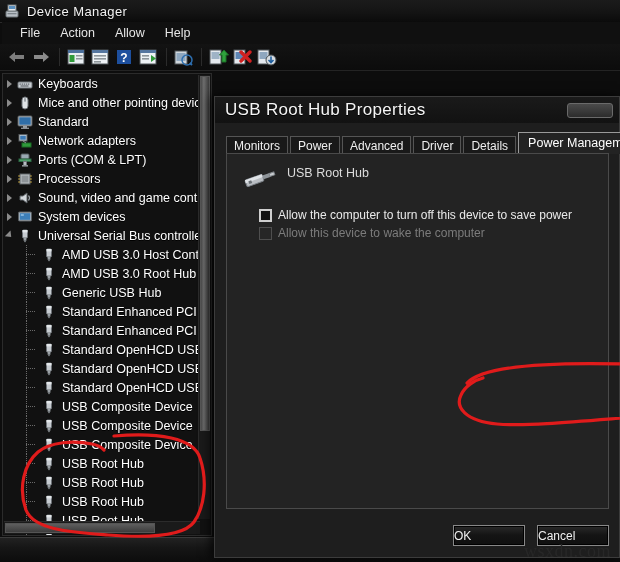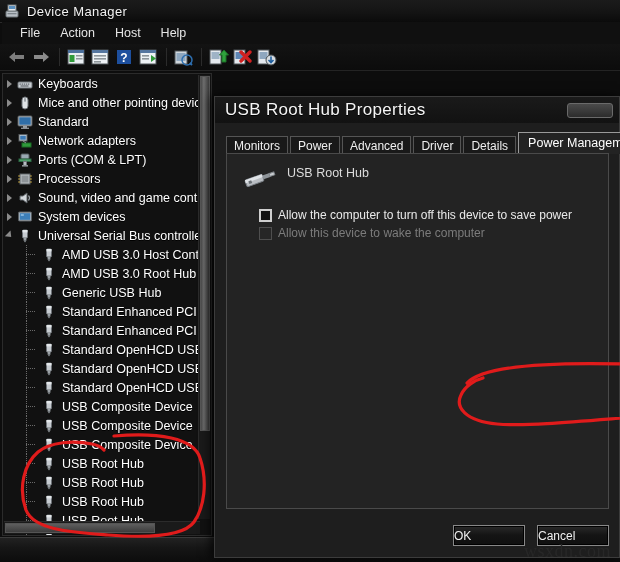--- a/index.html
+++ b/index.html
@@ -211,21 +211,21 @@
         <rect x="5" y="3" width="6" height="3" fill="#5a8fbe"></rect>
         <rect x="3.5" y="10" width="9" height="1.3" fill="#7e868c"></rect>
       </svg>
     </span>
     <span class="tb-title">Device Manager</span>
   </div>
 
   <div id="menubar">
     <div class="menu-item">File</div>
     <div class="menu-item">Action</div>
-    <div class="menu-item">Host</div>
+    <div class="menu-item">Allow</div>
     <div class="menu-item">Help</div>
   </div>
 
   <div id="toolbar">
     <div class="tb-btn">
       <svg width="22" height="22" viewBox="0 0 22 22">
         <path d="M3 11 L9 6 L9 9 L18 9 L18 13 L9 13 L9 16 Z" fill="#7d7d7d"></path>
       </svg>
     </div>
     <div class="tb-btn">

